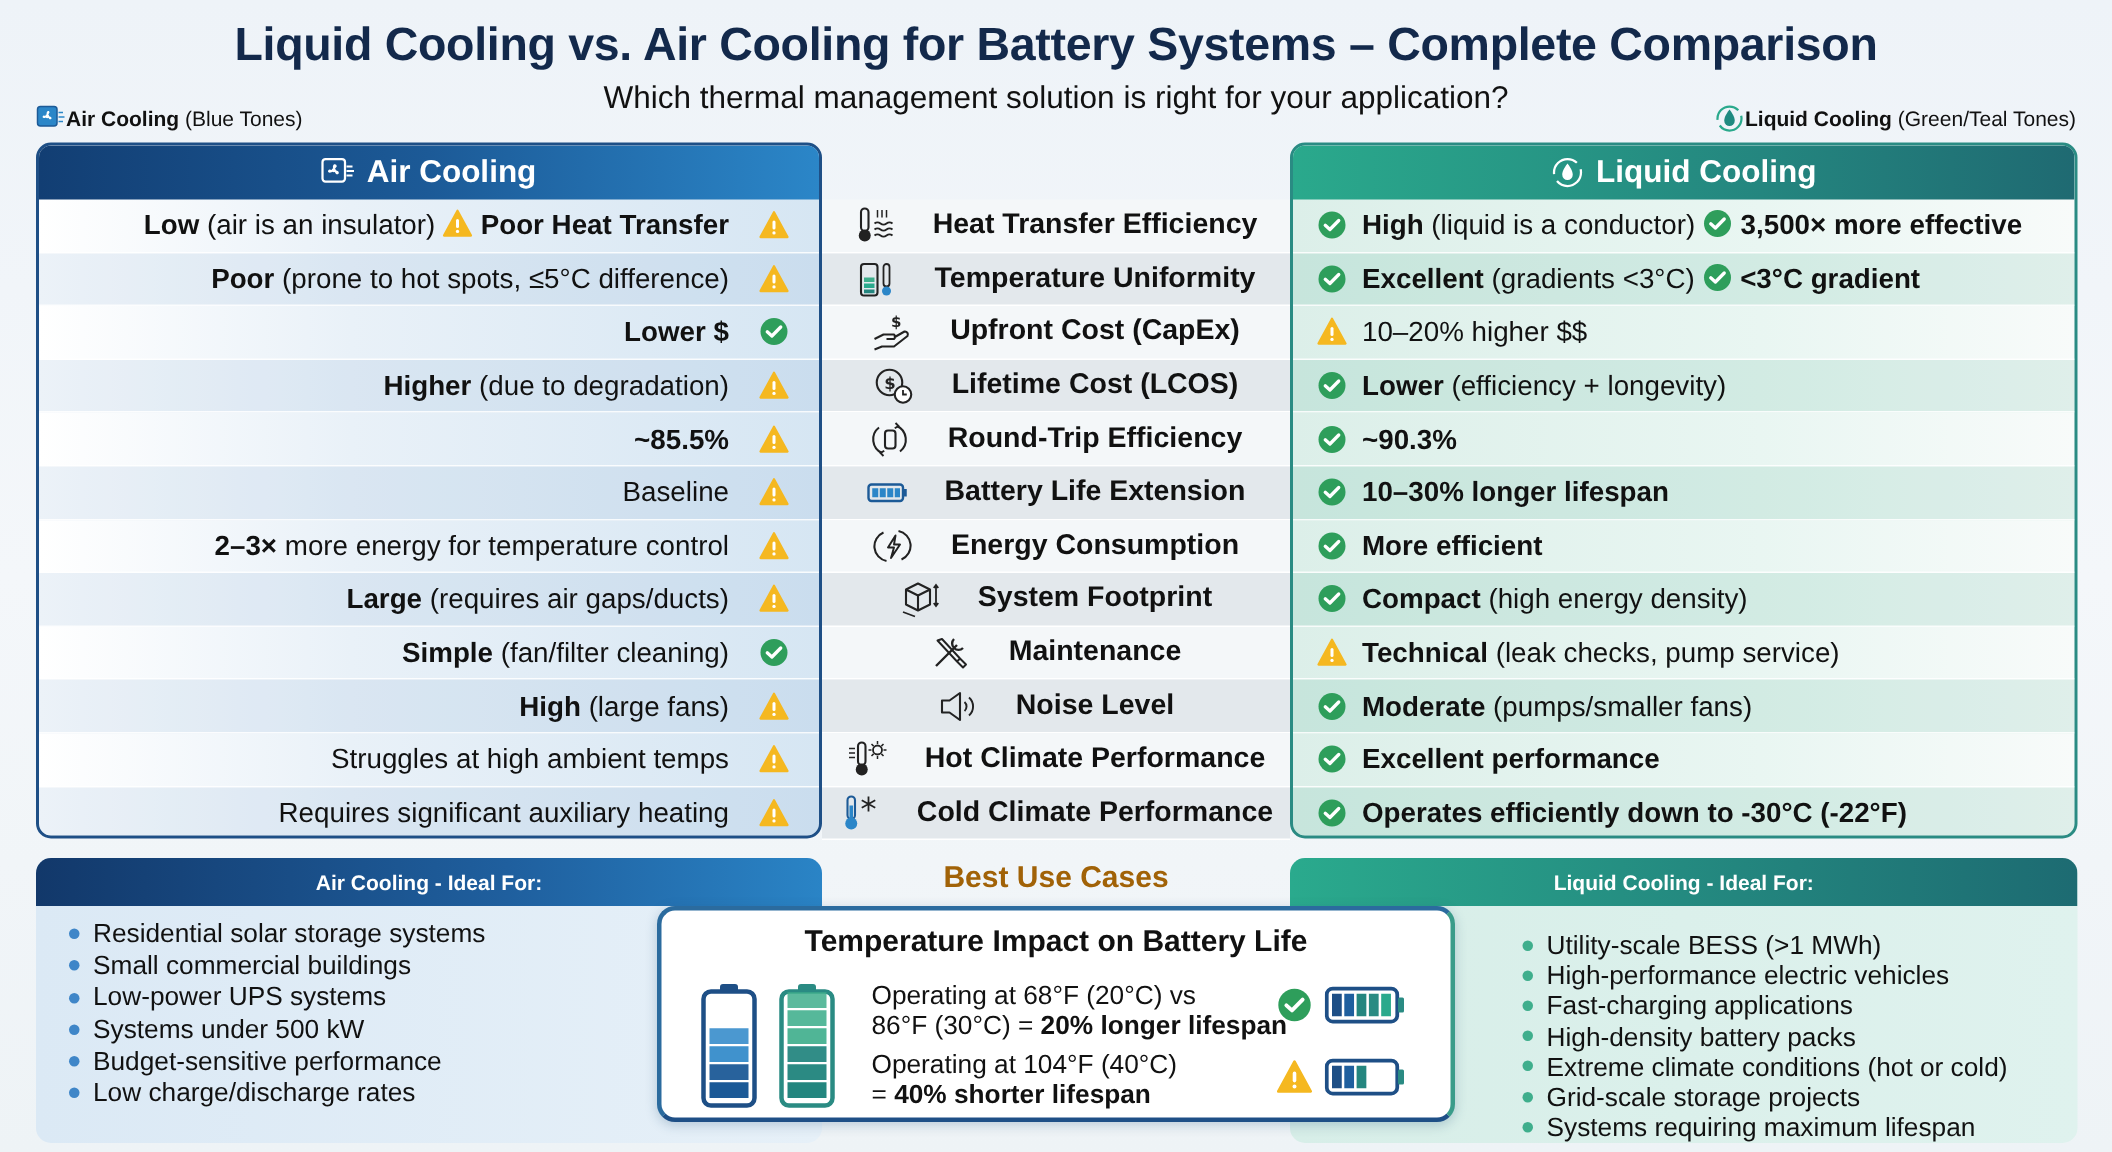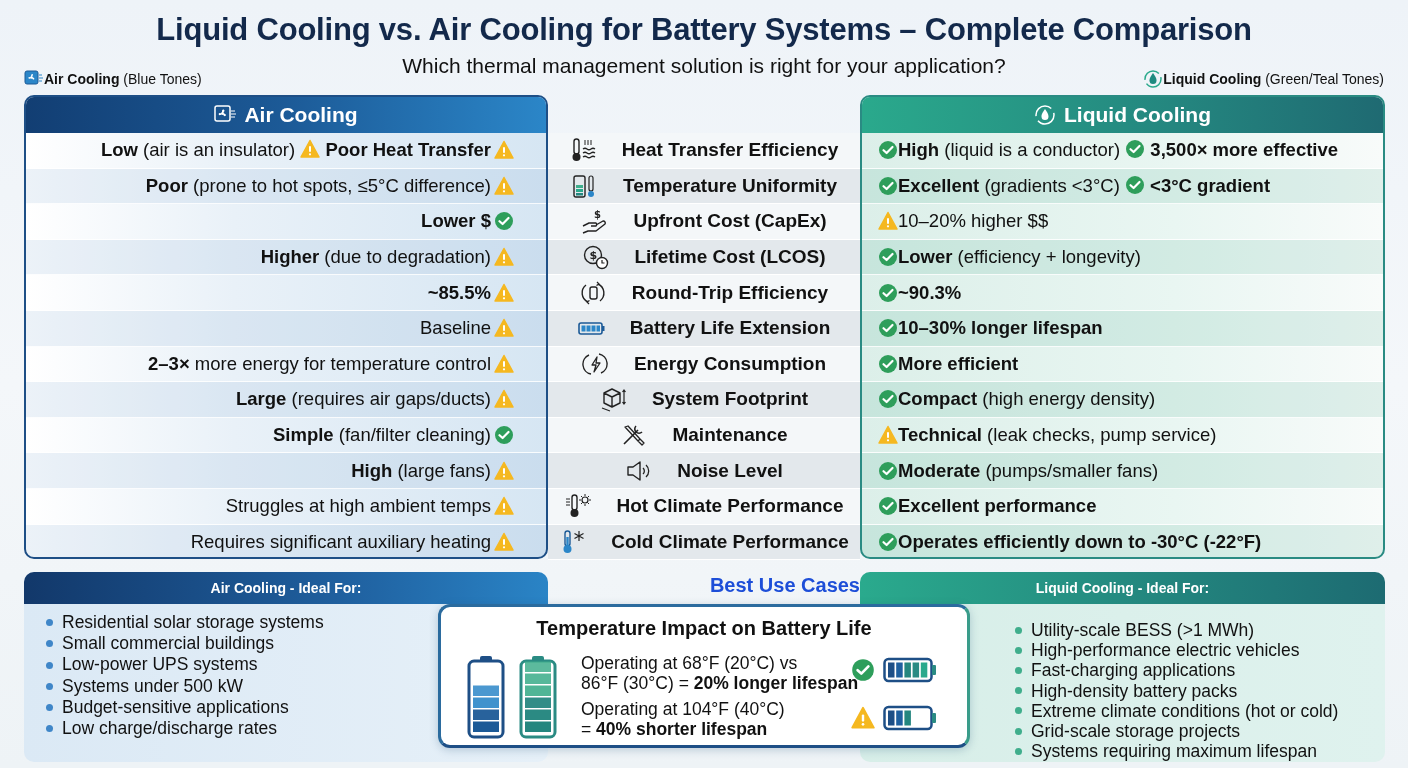--- a/index.html
+++ b/index.html
@@ -37,22 +37,22 @@
   .panel.air .head { background: linear-gradient(90deg, #123e73 0%, #1c5a97 50%, #2b86c8 100%); }
   .panel.liquid .head { background: linear-gradient(90deg, #2aa98c 0%, #24867f 60%, #1f6a72 100%); }
 
   .rows { display: flex; flex-direction: column; }
   .row {
     height: 35.6px; display: flex; align-items: center; font-size: 18.5px;
     border-bottom: 1px solid rgba(255,255,255,0.85);
   }
   .row:nth-child(even) { background: rgba(150,185,215,0.18); }
   .panel.liquid .row:nth-child(even) { background: rgba(70,170,145,0.14); }
-  .panel.air .row { justify-content: flex-end; padding-right: 32px; gap: 3px; }
-  .panel.liquid .row { justify-content: flex-start; padding-left: 16px; gap: 0; }
+  .panel.air .row { justify-content: flex-end; padding-right: 20px; gap: 20px; }
+  .panel.liquid .row { justify-content: flex-start; padding-left: 16px; gap: 10px; }
   .row b { font-weight: bold; }
   .rtext { white-space: nowrap; }
 
   .mid {
     position: absolute; left: 548px; top: 133px; width: 312px;
   }
   .mid .row {
     justify-content: center; gap: 24px; font-weight: bold; font-size: 19px;
     border-bottom: 1px solid #fff; background: #f4f7f9;
   }
@@ -74,22 +74,22 @@
   .ideal ul { list-style: none; }
   .ideal.air ul { padding: 8px 0 0 22px; }
   .ideal.liquid ul { padding: 16px 0 0 155px; }
   .ideal li { font-size: 17.5px; line-height: 21.2px; display: flex; align-items: center; gap: 9px; color: #111; }
   .ideal.liquid li { line-height: 20.2px; }
   .dot { width: 7px; height: 7px; border-radius: 50%; flex: 0 0 auto; }
   .ideal.air .dot { background: #3f86c8; }
   .ideal.liquid .dot { background: #3fae8c; }
 
   .best {
-    position: absolute; left: 548px; top: 574px; width: 312px; text-align: right;
-    font-size: 20px; font-weight: bold; color: #1d4ed8;
+    position: absolute; left: 548px; top: 574px; width: 312px; text-align: center;
+    font-size: 20px; font-weight: bold; color: #a16207;
   }
   .impact {
     position: absolute; left: 438px; top: 604px; width: 532px; height: 144px;
     background: #fff; border-radius: 12px;
     border: 3px solid #2b6b9e;
     border-right-color: #3a9c8a; border-bottom-color: #1e4f86;
     box-shadow: 0 2px 8px rgba(30,80,120,0.25);
   }
   .impact .ititle { position: absolute; left: 0; top: 10px; width: 100%; text-align: center; font-size: 20px; font-weight: bold; }
   .bigbat { position: absolute; top: 48px; width: 38px; height: 84px; }
@@ -535,21 +535,21 @@
       <li>
         <span class="dot"></span>
         <span>Low-power UPS systems</span>
       </li>
       <li>
         <span class="dot"></span>
         <span>Systems under 500 kW</span>
       </li>
       <li>
         <span class="dot"></span>
-        <span>Budget-sensitive applications</span>
+        <span>Budget-sensitive performance</span>
       </li>
       <li>
         <span class="dot"></span>
         <span>Low charge/discharge rates</span>
       </li>
     </ul>
 </div>
 <div class="ideal liquid">
   <div class="ihead">Liquid Cooling - Ideal For:</div>
   <ul id="liquid-ideal-list">

